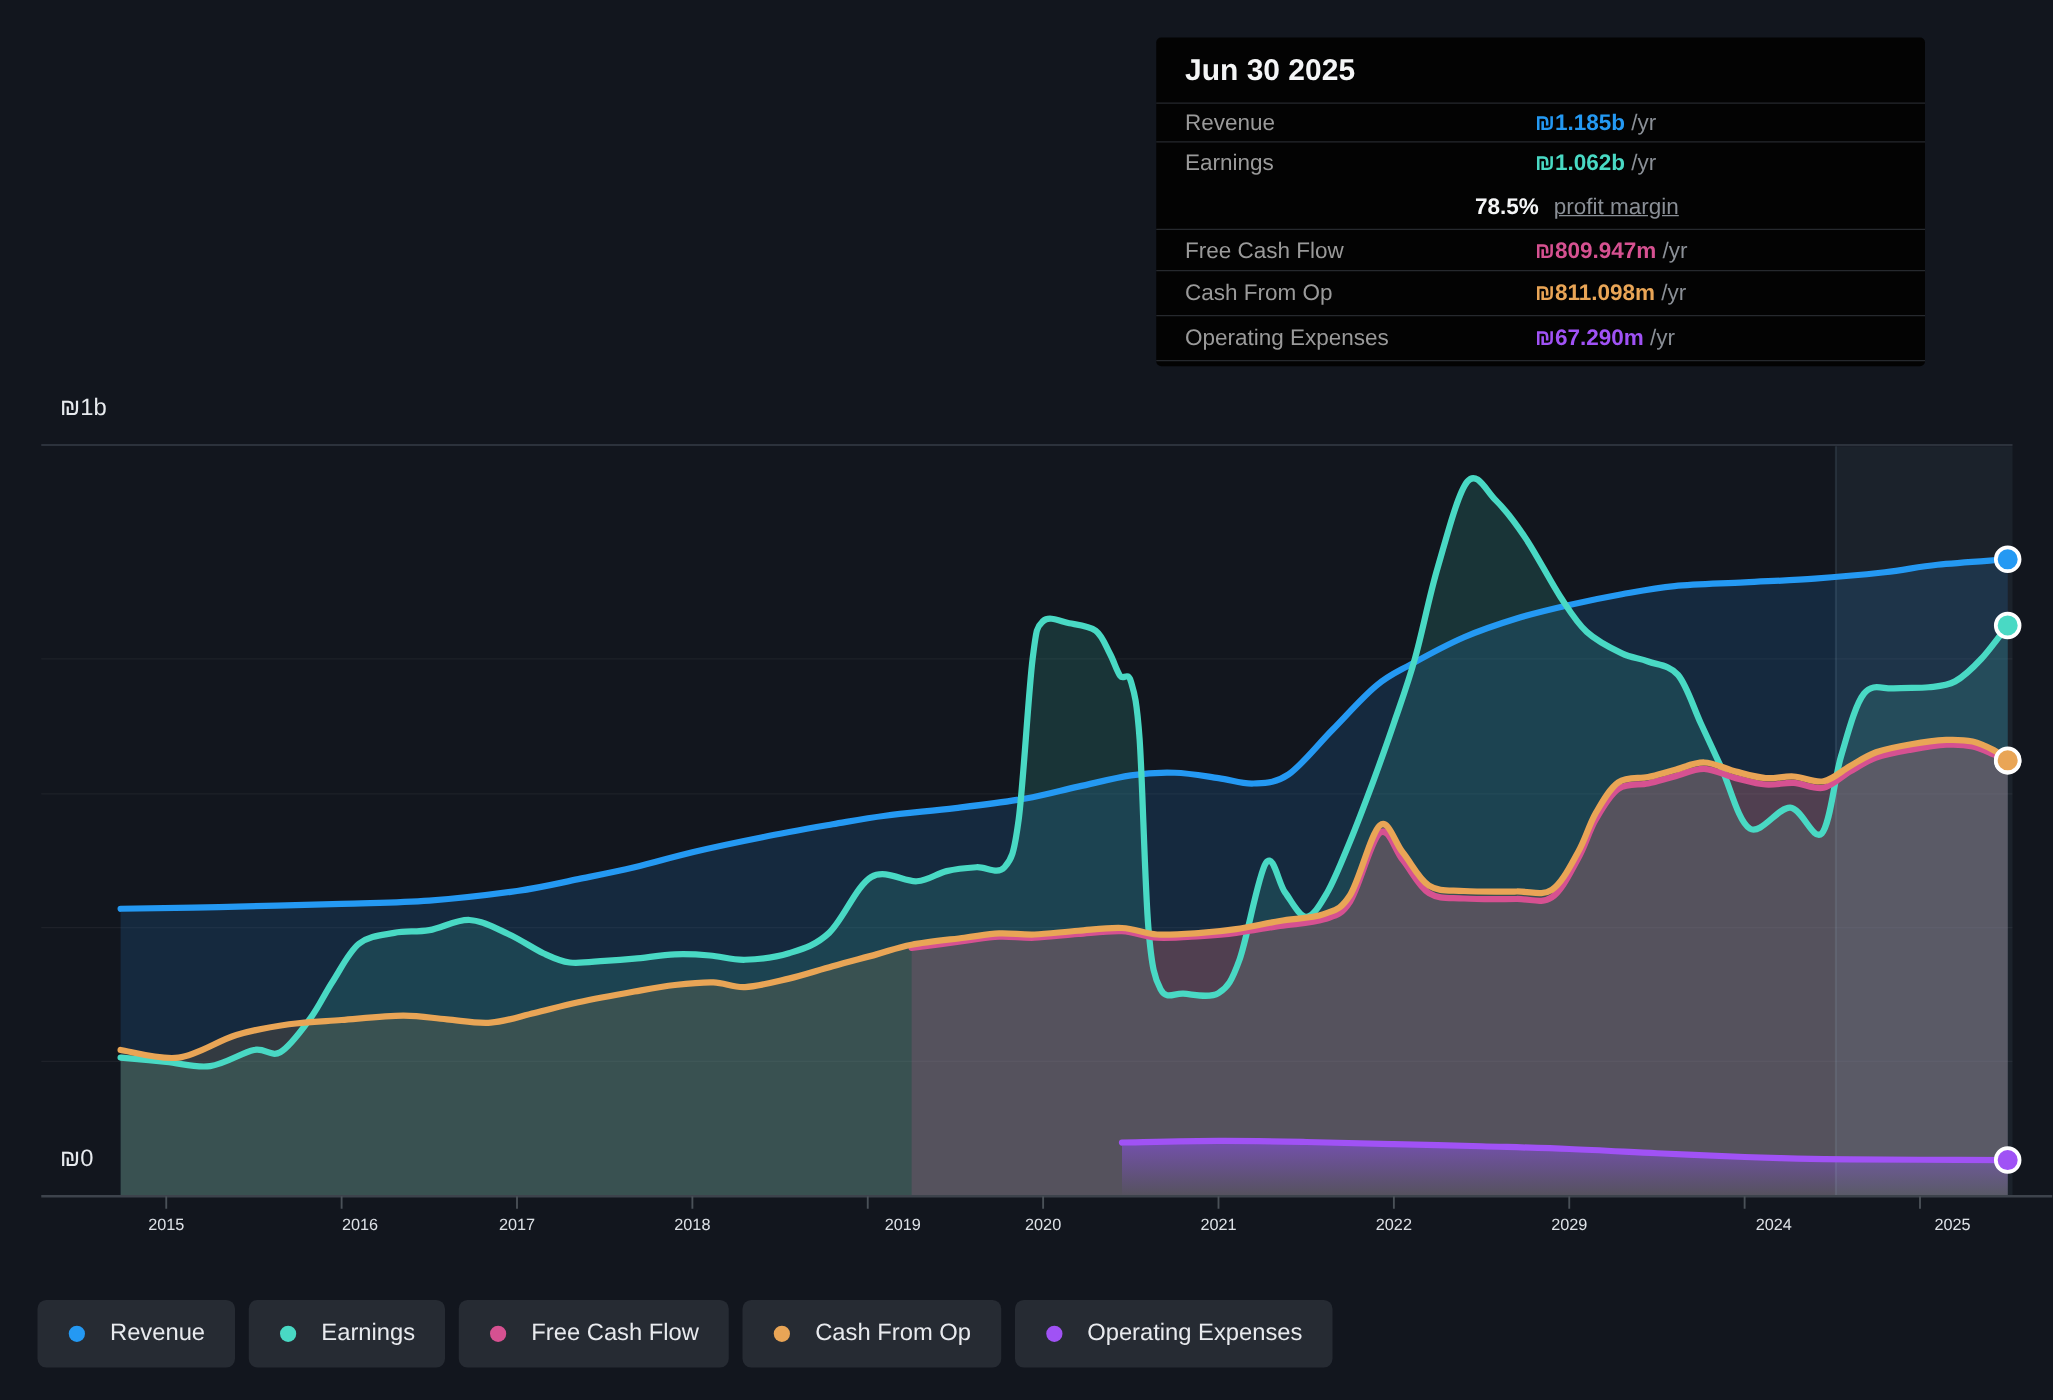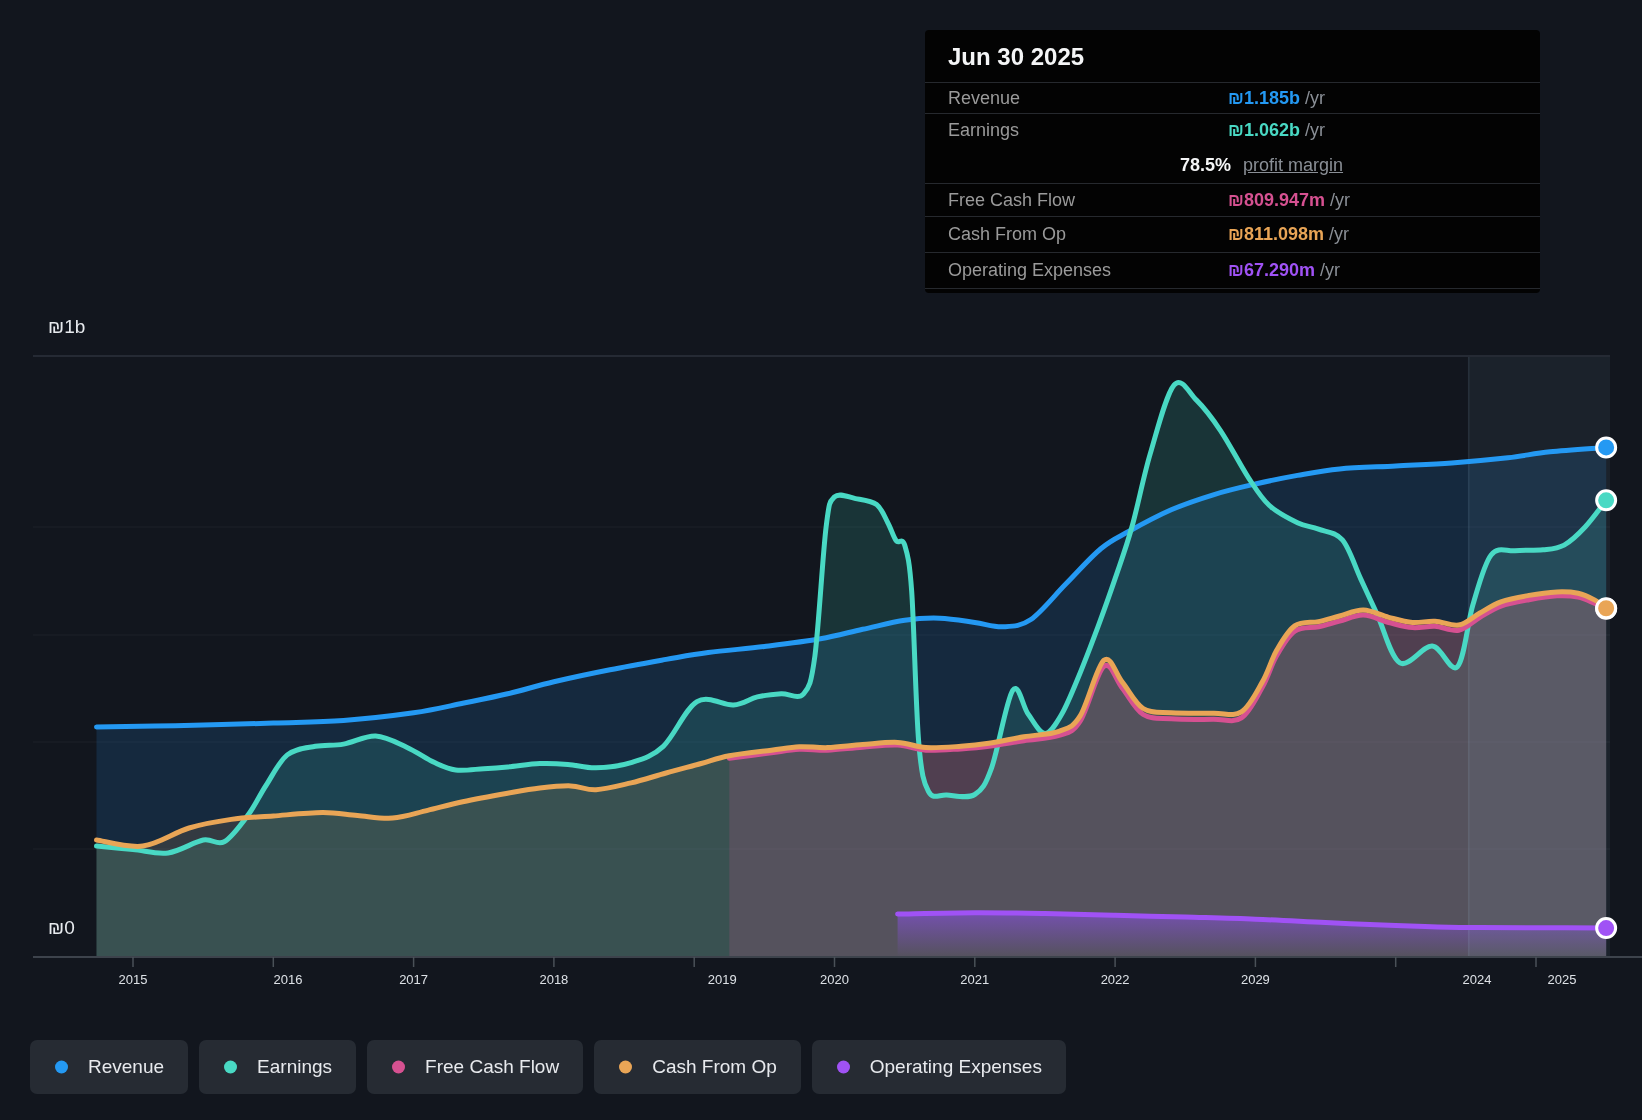--- a/index.html
+++ b/index.html
@@ -97,21 +97,21 @@
 <div id="x-labels">
     <div class="x-year" style="left: 133px;">2015</div>
     <div class="x-year" style="left: 288px;">2016</div>
     <div class="x-year" style="left: 413.6px;">2017</div>
     <div class="x-year" style="left: 553.9px;">2018</div>
     <div class="x-year" style="left: 694.2px; margin-left: 28px;">2019</div>
     <div class="x-year" style="left: 834.5px;">2020</div>
     <div class="x-year" style="left: 974.8px;">2021</div>
     <div class="x-year" style="left: 1115.1px;">2022</div>
     <div class="x-year" style="left: 1255.4px;">2029</div>
-    <div class="x-year" style="left: 1477px;">2024</div>
+    <div class="x-year" style="left: 1419px;">2024</div>
     <div class="x-year" style="left: 1548px; margin-left: 14px;">2025</div>
   </div>
 
 <div class="tooltip">
   <div class="tt-title">Jun 30 2025</div>
   <div class="tt-row b" style="height:31px;">
     <span>Revenue</span>
     <span class="tt-val" style="color: rgb(36, 153, 243);"><span>₪1.185b</span><span class="tt-suffix"> /yr</span></span>
   </div>
   <div class="tt-row" style="height:33px;">

